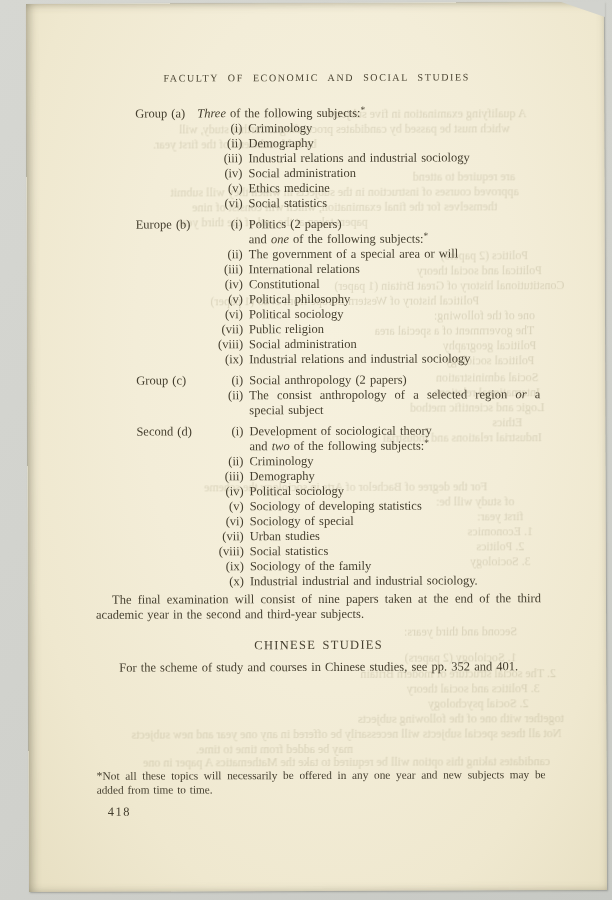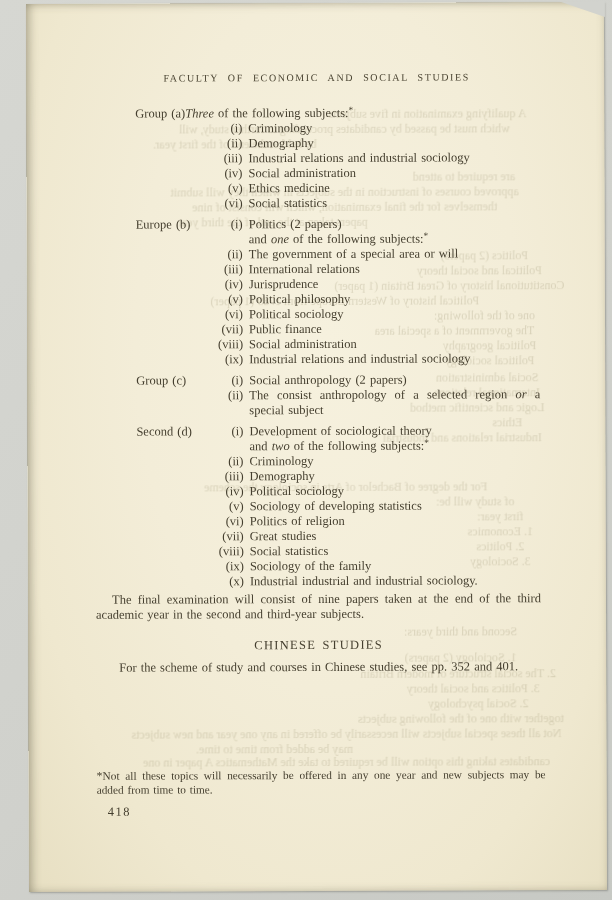--- a/index.html
+++ b/index.html
@@ -35,21 +35,21 @@
     color:#4b4533;
   }
   .content{
     position:absolute;left:68px;top:103px;width:445px;
     color:#443e2e;font-size:12.5px;line-height:15px;word-spacing:1px;
   }
   .group{position:relative;}
   .group + .group{margin-top:6px;}
   .glabel{position:absolute;left:41px;top:0;white-space:nowrap;}
   .ghead{padding-left:41px;}
-  .ghead .gname{margin-right:0;}
+  .ghead .gname{margin-right:12px;}
   .item{display:flex;}
   .inum{width:148px;text-align:right;flex:none;}
   .itext{padding-left:6px;flex:1;}
   .itext.justify{text-align:justify;}
   .para{margin-top:3px;text-indent:16px;text-align:justify;}
   .sec-head{margin-top:16px;text-align:center;letter-spacing:1.3px;word-spacing:2px;}
   .sec-body{margin-top:7px;text-align:center;}
   .footnote{
     position:absolute;left:68px;top:765px;width:449px;
     font-size:11.3px;line-height:14px;color:#443e2e;text-align:justify;word-spacing:1px;
@@ -162,33 +162,33 @@
           <div class="item">
             <span class="inum">(ii)</span>
             <span class="itext"><span>The government of a special area or will</span></span>
           </div>
           <div class="item">
             <span class="inum">(iii)</span>
             <span class="itext"><span>International relations</span></span>
           </div>
           <div class="item">
             <span class="inum">(iv)</span>
-            <span class="itext"><span>Jurisprudence</span></span>
+            <span class="itext"><span>Constitutional</span></span>
           </div>
           <div class="item">
             <span class="inum">(v)</span>
             <span class="itext"><span>Political philosophy</span></span>
           </div>
           <div class="item">
             <span class="inum">(vi)</span>
             <span class="itext"><span>Political sociology</span></span>
           </div>
           <div class="item">
             <span class="inum">(vii)</span>
-            <span class="itext"><span>Public finance</span></span>
+            <span class="itext"><span>Public religion</span></span>
           </div>
           <div class="item">
             <span class="inum">(viii)</span>
             <span class="itext"><span>Social administration</span></span>
           </div>
           <div class="item">
             <span class="inum">(ix)</span>
             <span class="itext justify"><span>Industrial relations and industrial sociology</span></span>
           </div>
         </div>
@@ -224,25 +224,25 @@
           <div class="item">
             <span class="inum">(iv)</span>
             <span class="itext"><span>Political sociology</span></span>
           </div>
           <div class="item">
             <span class="inum">(v)</span>
             <span class="itext"><span>Sociology of developing statistics</span></span>
           </div>
           <div class="item">
             <span class="inum">(vi)</span>
-            <span class="itext"><span>Politics of religion</span></span>
+            <span class="itext"><span>Sociology of special</span></span>
           </div>
           <div class="item">
             <span class="inum">(vii)</span>
-            <span class="itext"><span>Great studies</span></span>
+            <span class="itext"><span>Urban studies</span></span>
           </div>
           <div class="item">
             <span class="inum">(viii)</span>
             <span class="itext"><span>Social statistics</span></span>
           </div>
           <div class="item">
             <span class="inum">(ix)</span>
             <span class="itext"><span>Sociology of the family</span></span>
           </div>
           <div class="item">

